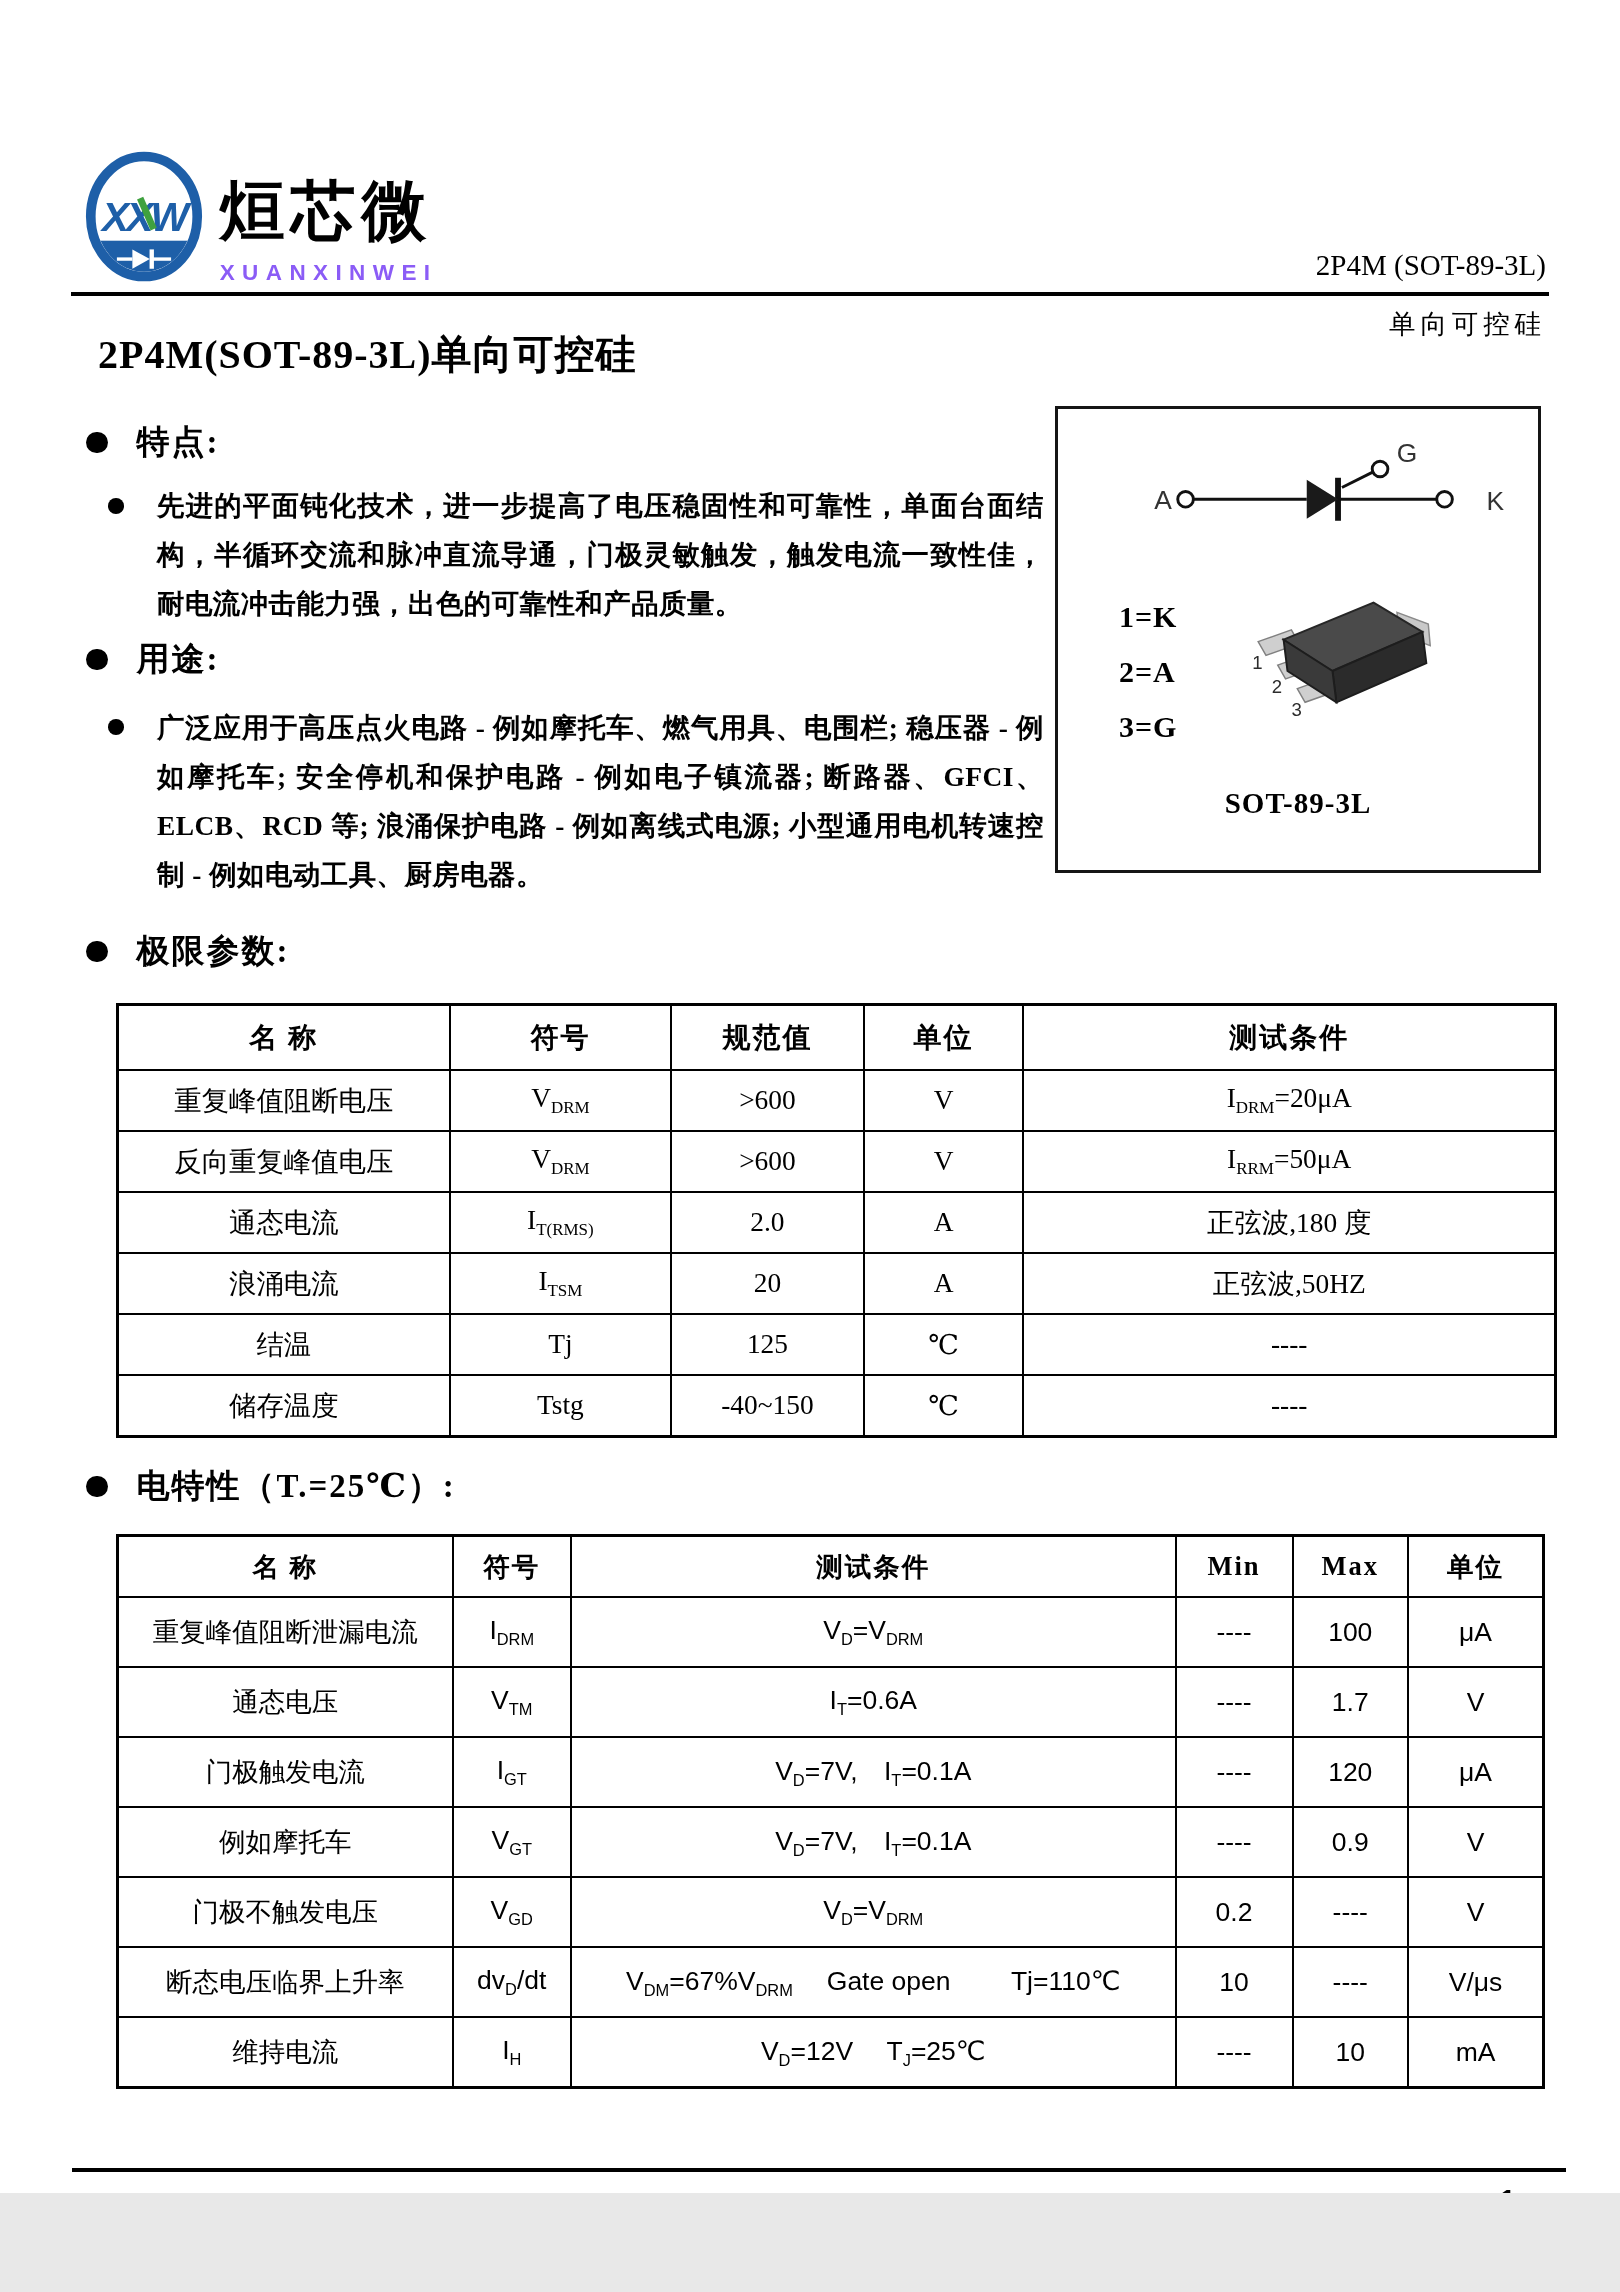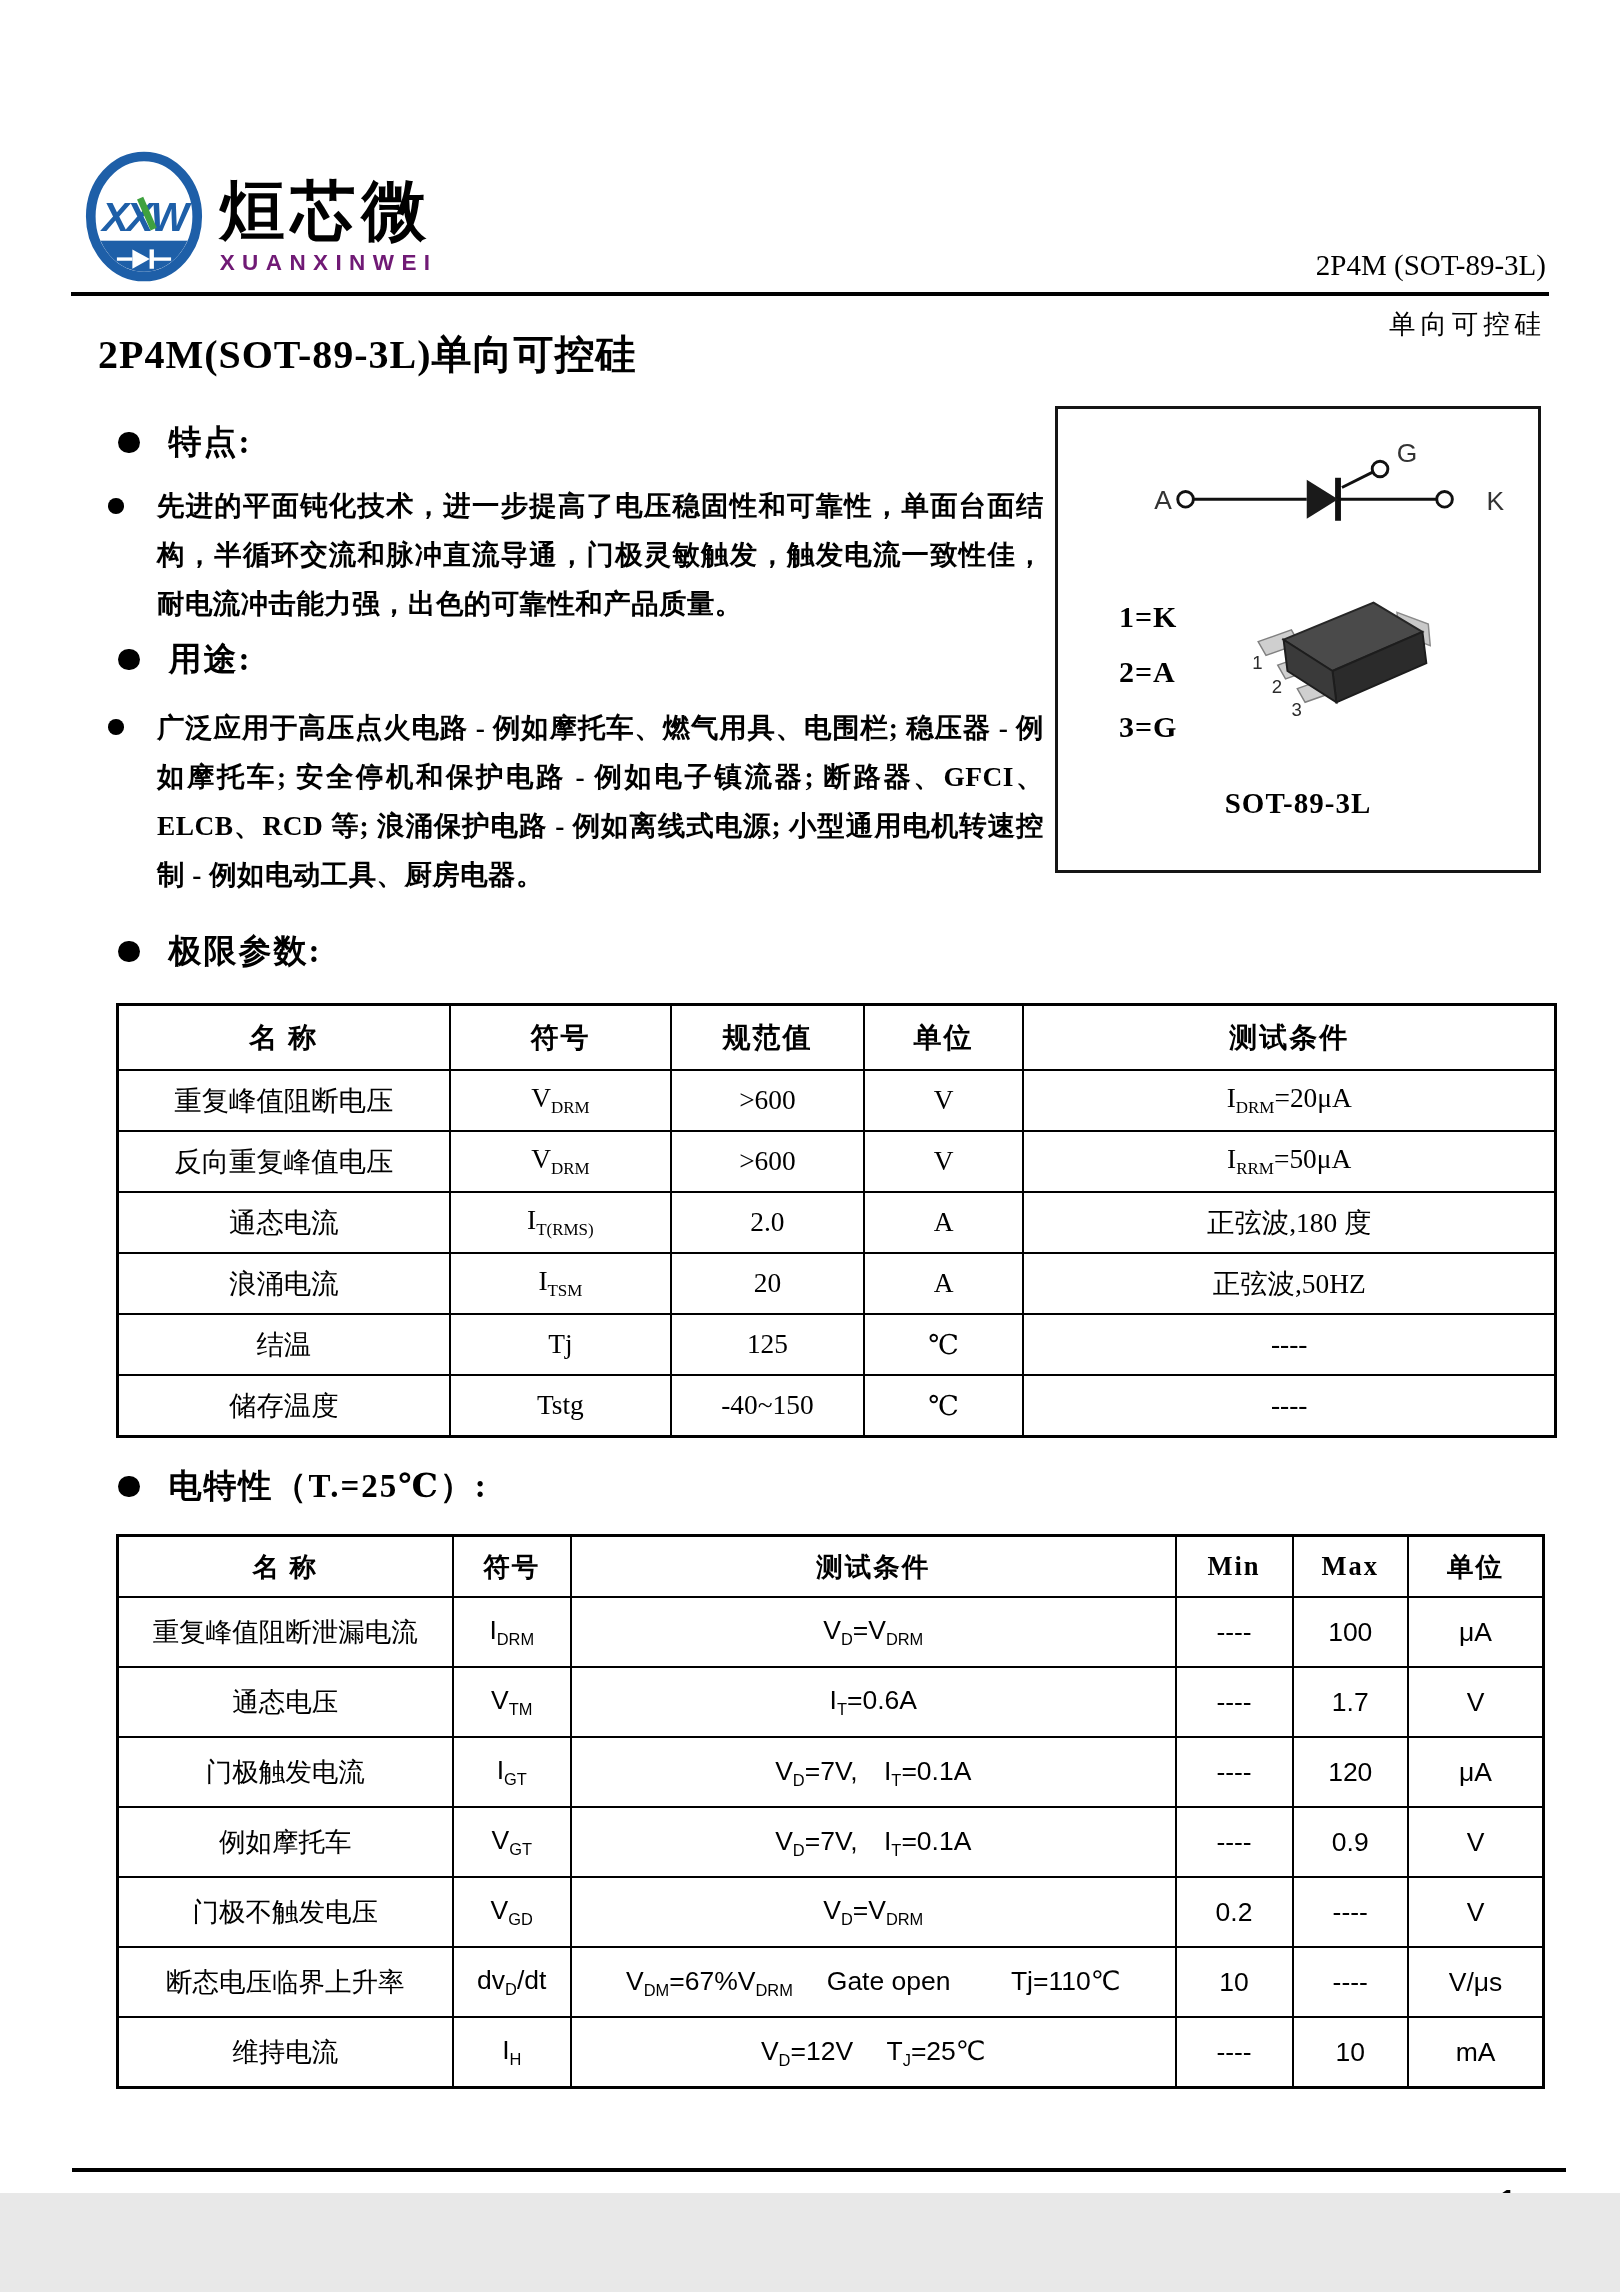--- a/index.html
+++ b/index.html
@@ -4,27 +4,27 @@
 <style>
   html,body{margin:0;padding:0;background:#e8e8e8;}
   .page{
     position:relative;width:1620px;height:2193px;margin:0 auto;background:#ffffff;
     font-family:"Liberation Serif","DejaVu Serif",serif;color:#000;overflow:hidden;
   }
   
   .logo{position:absolute;left:84px;top:149px;display:flex;align-items:flex-start;gap:15.7px;}
   .logo-mark{width:120px;height:135px;flex:none;}
   .logo-cn{font-family:"Liberation Sans","DejaVu Sans",sans-serif;font-weight:800;font-size:65px;line-height:1;letter-spacing:5.9px;margin-top:29px;}
-  .logo-en{font-family:"Liberation Sans","DejaVu Sans",sans-serif;font-size:22.5px;letter-spacing:7.4px;color:#701a75;margin-top:7px;font-weight:600;text-align:center;}
+  .logo-en{font-family:"Liberation Sans","DejaVu Sans",sans-serif;font-size:22.5px;letter-spacing:7.4px;color:#8b5cf6;margin-top:17px;font-weight:600;text-align:center;}
   .partno{position:absolute;right:74px;top:249px;font-size:29px;}
   .hrule{position:absolute;left:71px;top:292px;width:1478px;height:3.9px;background:#000;}
   .subtitle{position:absolute;right:74px;top:306px;font-size:26.5px;letter-spacing:4.9px;}
   .title{position:absolute;left:98px;top:327px;font-size:40px;font-weight:700;margin:0;letter-spacing:1px;}
   
-  .sec{position:absolute;left:118px;display:flex;align-items:center;gap:29px;font-size:33px;font-weight:700;letter-spacing:2px;}
+  .sec{position:absolute;left:86px;display:flex;align-items:center;gap:29px;font-size:33px;font-weight:700;letter-spacing:2px;}
   .sec .bullet{width:21.6px;height:21.6px;border-radius:50%;background:#000;flex:none;}
   #sec-features{top:420px;}
   #sec-apps{top:637px;}
   #sec-ratings{top:929px;}
   #sec-elec{top:1464px;}
   .pbullet{position:absolute;left:108px;width:15.7px;height:15.7px;border-radius:50%;background:#000;}
   #pb-features{top:498px;}
   #pb-apps{top:719px;}
   .para{position:absolute;left:157px;width:887px;font-size:27.4px;font-weight:700;line-height:49px;text-align:justify;letter-spacing:0.5px;}
   #para-features{top:482px;}

